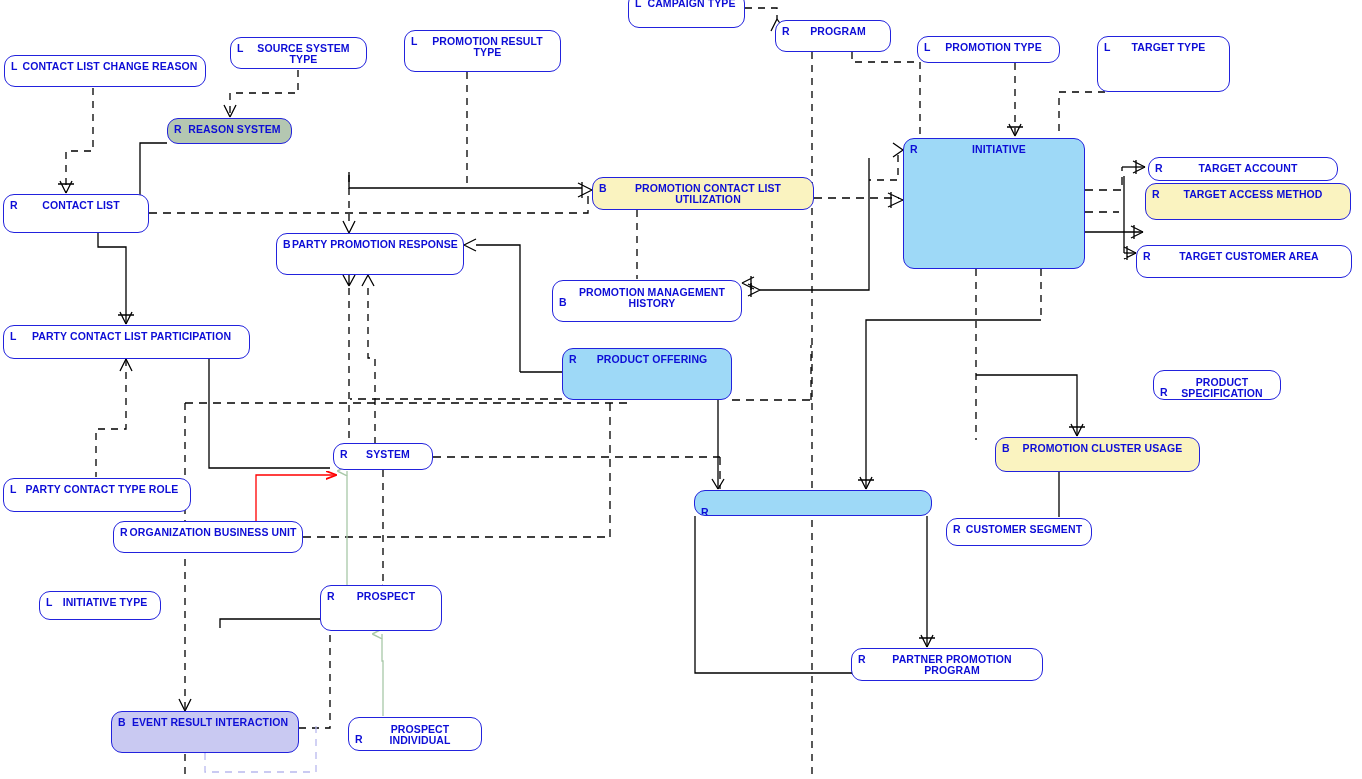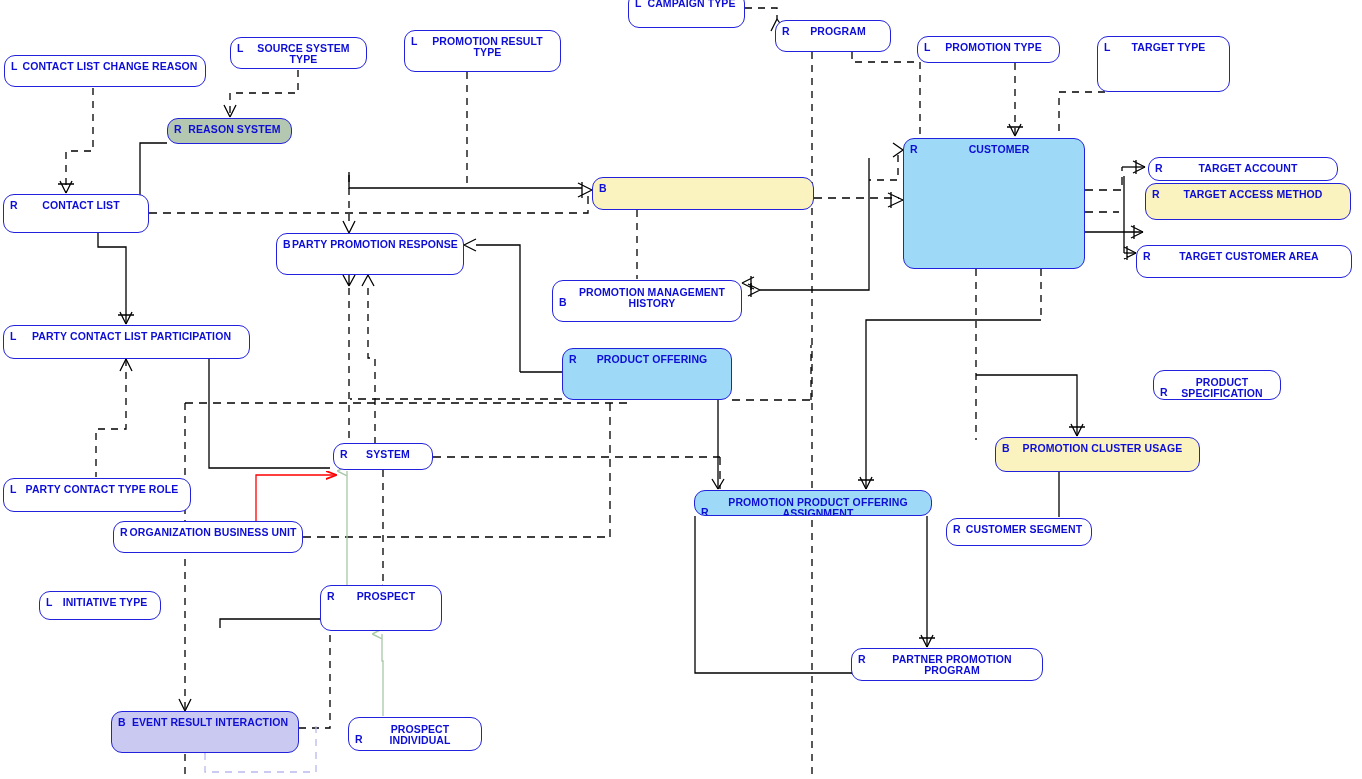--- a/index.html
+++ b/index.html
@@ -237,24 +237,25 @@
   <div class="entity" style="left: 167px; top: 118px; width: 125px; height: 26px; background: rgb(180, 199, 177); border-color: rgb(34, 34, 221); color: rgb(13, 13, 214);">
     <span class="etype">R</span>
     <span class="ename">REASON SYSTEM</span>
   </div>
   <div class="entity" style="left: 3px; top: 194px; width: 146px; height: 39px; background: rgb(255, 255, 255); border-color: rgb(34, 34, 221); color: rgb(13, 13, 214);">
     <span class="etype">R</span>
     <span class="ename">CONTACT LIST</span>
   </div>
   <div class="entity" style="left: 592px; top: 177px; width: 222px; height: 33px; background: rgb(250, 243, 192); border-color: rgb(34, 34, 221); color: rgb(13, 13, 214);">
     <span class="etype">B</span>
+    <span class="ename">PROMOTION CONTACT LIST UTILIZATION</span>
   </div>
   <div class="entity big" style="left: 903px; top: 138px; width: 182px; height: 131px; background: rgb(158, 217, 247); border-color: rgb(34, 34, 221); color: rgb(13, 13, 214);">
     <span class="etype">R</span>
-    <span class="ename">CUSTOMER</span>
+    <span class="ename">INITIATIVE</span>
   </div>
   <div class="entity" style="left: 1148px; top: 157px; width: 190px; height: 24px; background: rgb(255, 255, 255); border-color: rgb(34, 34, 221); color: rgb(13, 13, 214);">
     <span class="etype">R</span>
     <span class="ename">TARGET ACCOUNT</span>
   </div>
   <div class="entity" style="left: 1145px; top: 183px; width: 206px; height: 37px; background: rgb(250, 243, 192); border-color: rgb(34, 34, 221); color: rgb(13, 13, 214);">
     <span class="etype">R</span>
     <span class="ename">TARGET ACCESS METHOD</span>
   </div>
   <div class="entity" style="left: 1136px; top: 245px; width: 216px; height: 33px; background: rgb(255, 255, 255); border-color: rgb(34, 34, 221); color: rgb(13, 13, 214);">
@@ -294,22 +295,20 @@
     <span class="etype">R</span>
     <span class="ename">PRODUCT
 SPECIFICATION</span>
   </div>
   <div class="entity" style="left: 995px; top: 437px; width: 205px; height: 35px; background: rgb(250, 243, 192); border-color: rgb(34, 34, 221); color: rgb(13, 13, 214);">
     <span class="etype">B</span>
     <span class="ename">PROMOTION CLUSTER USAGE</span>
   </div>
   <div class="entity two-line" style="left: 694px; top: 490px; width: 238px; height: 26px; background: rgb(158, 217, 247); border-color: rgb(34, 34, 221); color: rgb(13, 13, 214);">
     <span class="etype">R</span>
-    <span class="ename">PROMOTION PRODUCT OFFERING
-ASSIGNMENT</span>
   </div>
   <div class="entity" style="left: 946px; top: 518px; width: 146px; height: 28px; background: rgb(255, 255, 255); border-color: rgb(34, 34, 221); color: rgb(13, 13, 214);">
     <span class="etype">R</span>
     <span class="ename">CUSTOMER SEGMENT</span>
   </div>
   <div class="entity" style="left: 39px; top: 591px; width: 122px; height: 29px; background: rgb(255, 255, 255); border-color: rgb(34, 34, 221); color: rgb(13, 13, 214);">
     <span class="etype">L</span>
     <span class="ename">INITIATIVE TYPE</span>
   </div>
   <div class="entity" style="left: 320px; top: 585px; width: 122px; height: 46px; background: rgb(255, 255, 255); border-color: rgb(34, 34, 221); color: rgb(13, 13, 214);">

